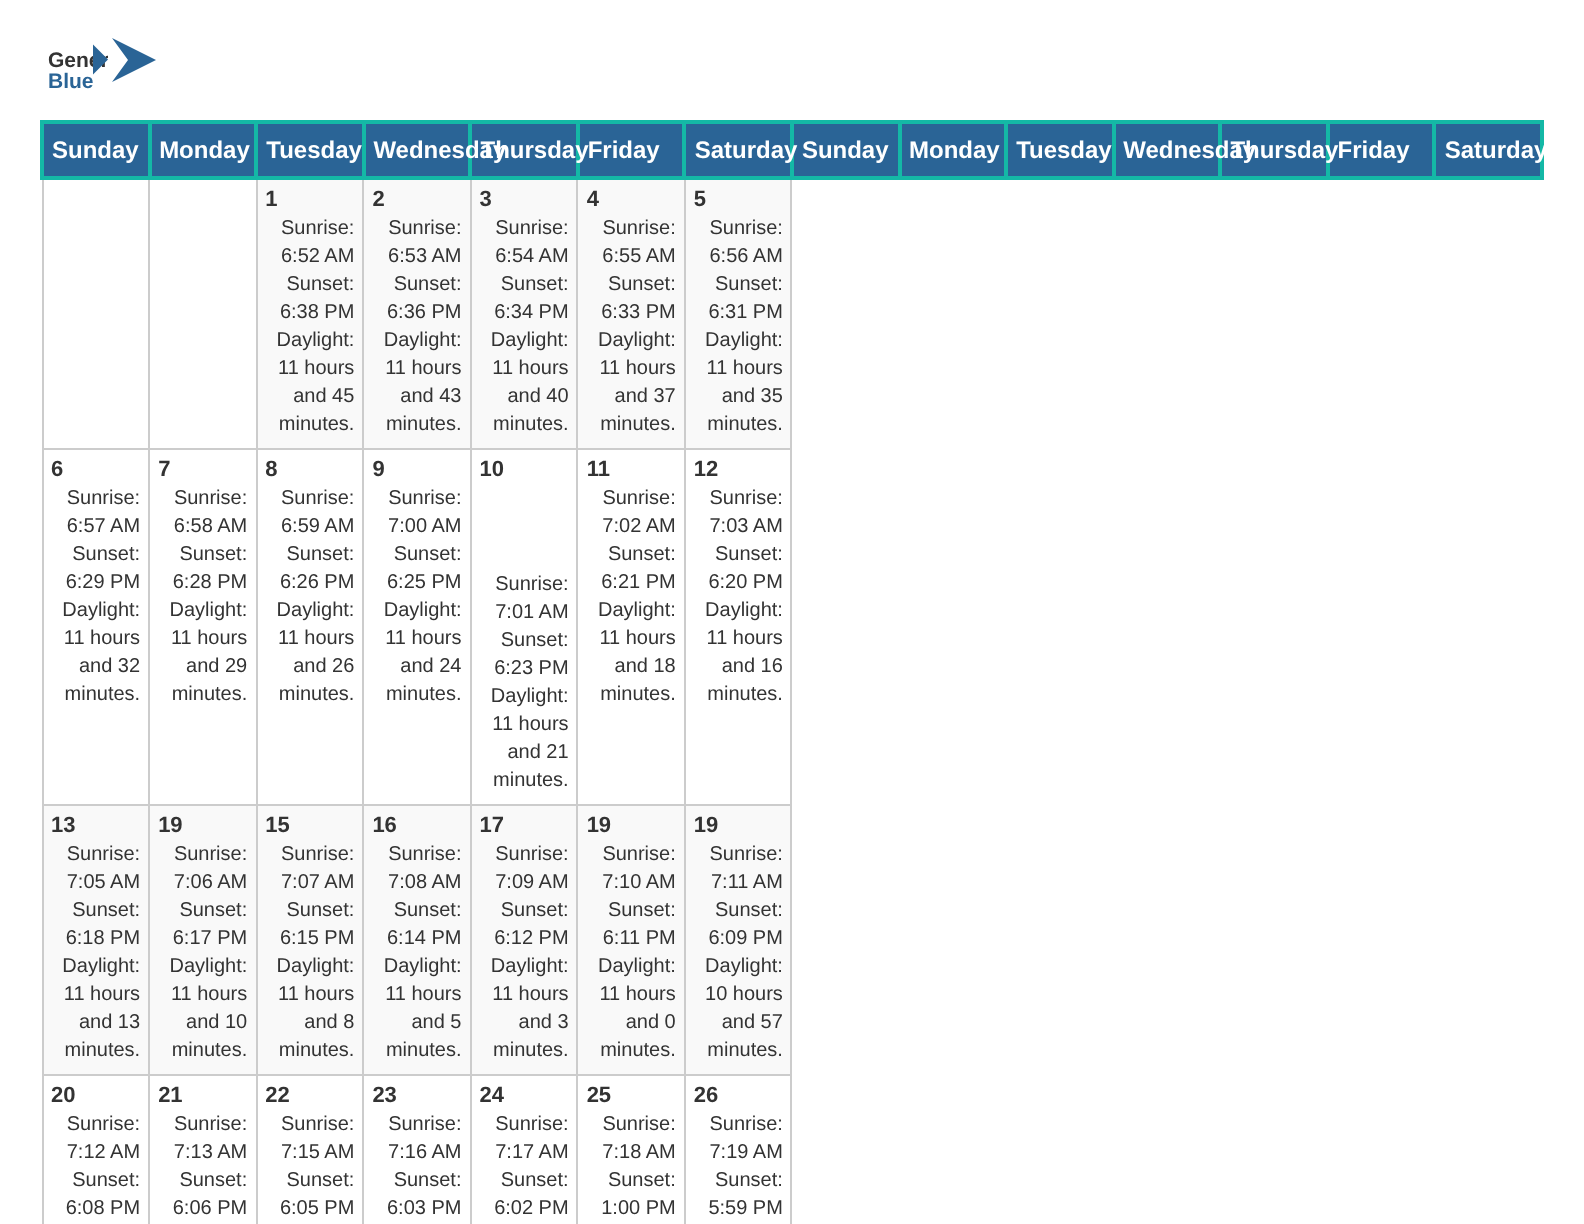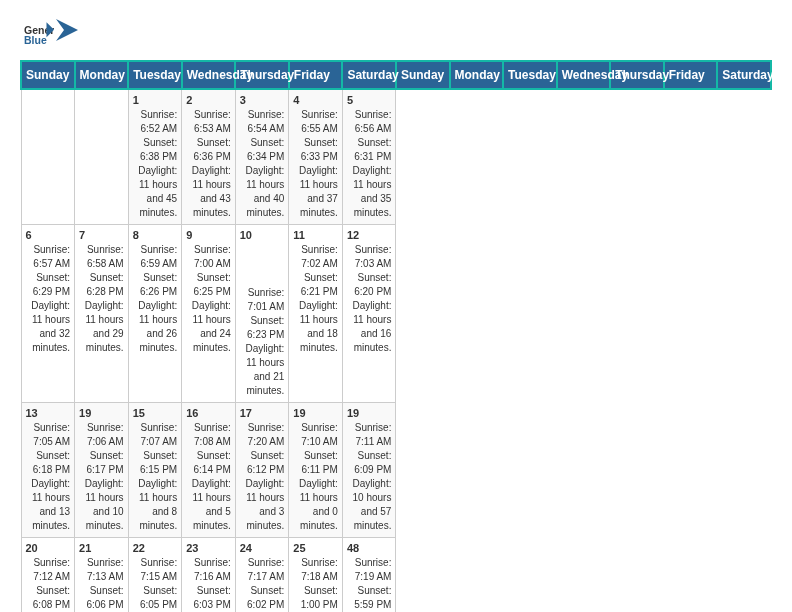--- a/index.html
+++ b/index.html
@@ -226,21 +226,21 @@
 Daylight: 11 hours and 8 minutes.</div>
         </td>
         <td>
           <span class="day-number">16</span>
           <div class="day-info" style="white-space: pre-line;">Sunrise: 7:08 AM
 Sunset: 6:14 PM
 Daylight: 11 hours and 5 minutes.</div>
         </td>
         <td>
           <span class="day-number">17</span>
-          <div class="day-info" style="white-space: pre-line;">Sunrise: 7:20 AM
+          <div class="day-info" style="white-space: pre-line;">Sunrise: 7:09 AM
 Sunset: 6:12 PM
 Daylight: 11 hours and 3 minutes.</div>
         </td>
         <td>
           <span class="day-number">19</span>
           <div class="day-info" style="white-space: pre-line;">Sunrise: 7:10 AM
 Sunset: 6:11 PM
 Daylight: 11 hours and 0 minutes.</div>
         </td>
         <td>
@@ -281,21 +281,21 @@
 Sunset: 6:02 PM
 Daylight: 10 hours and 44 minutes.</div>
         </td>
         <td>
           <span class="day-number">25</span>
           <div class="day-info" style="white-space: pre-line;">Sunrise: 7:18 AM
 Sunset: 1:00 PM
 Daylight: 10 hours and 42 minutes.</div>
         </td>
         <td>
-          <span class="day-number">48</span>
+          <span class="day-number">26</span>
           <div class="day-info" style="white-space: pre-line;">Sunrise: 7:19 AM
 Sunset: 5:59 PM
 Daylight: 10 hours and 39 minutes.</div>
         </td>
       </tr>
       <tr>
         <td>
           <span class="day-number">27</span>
         </td>
         <td>

